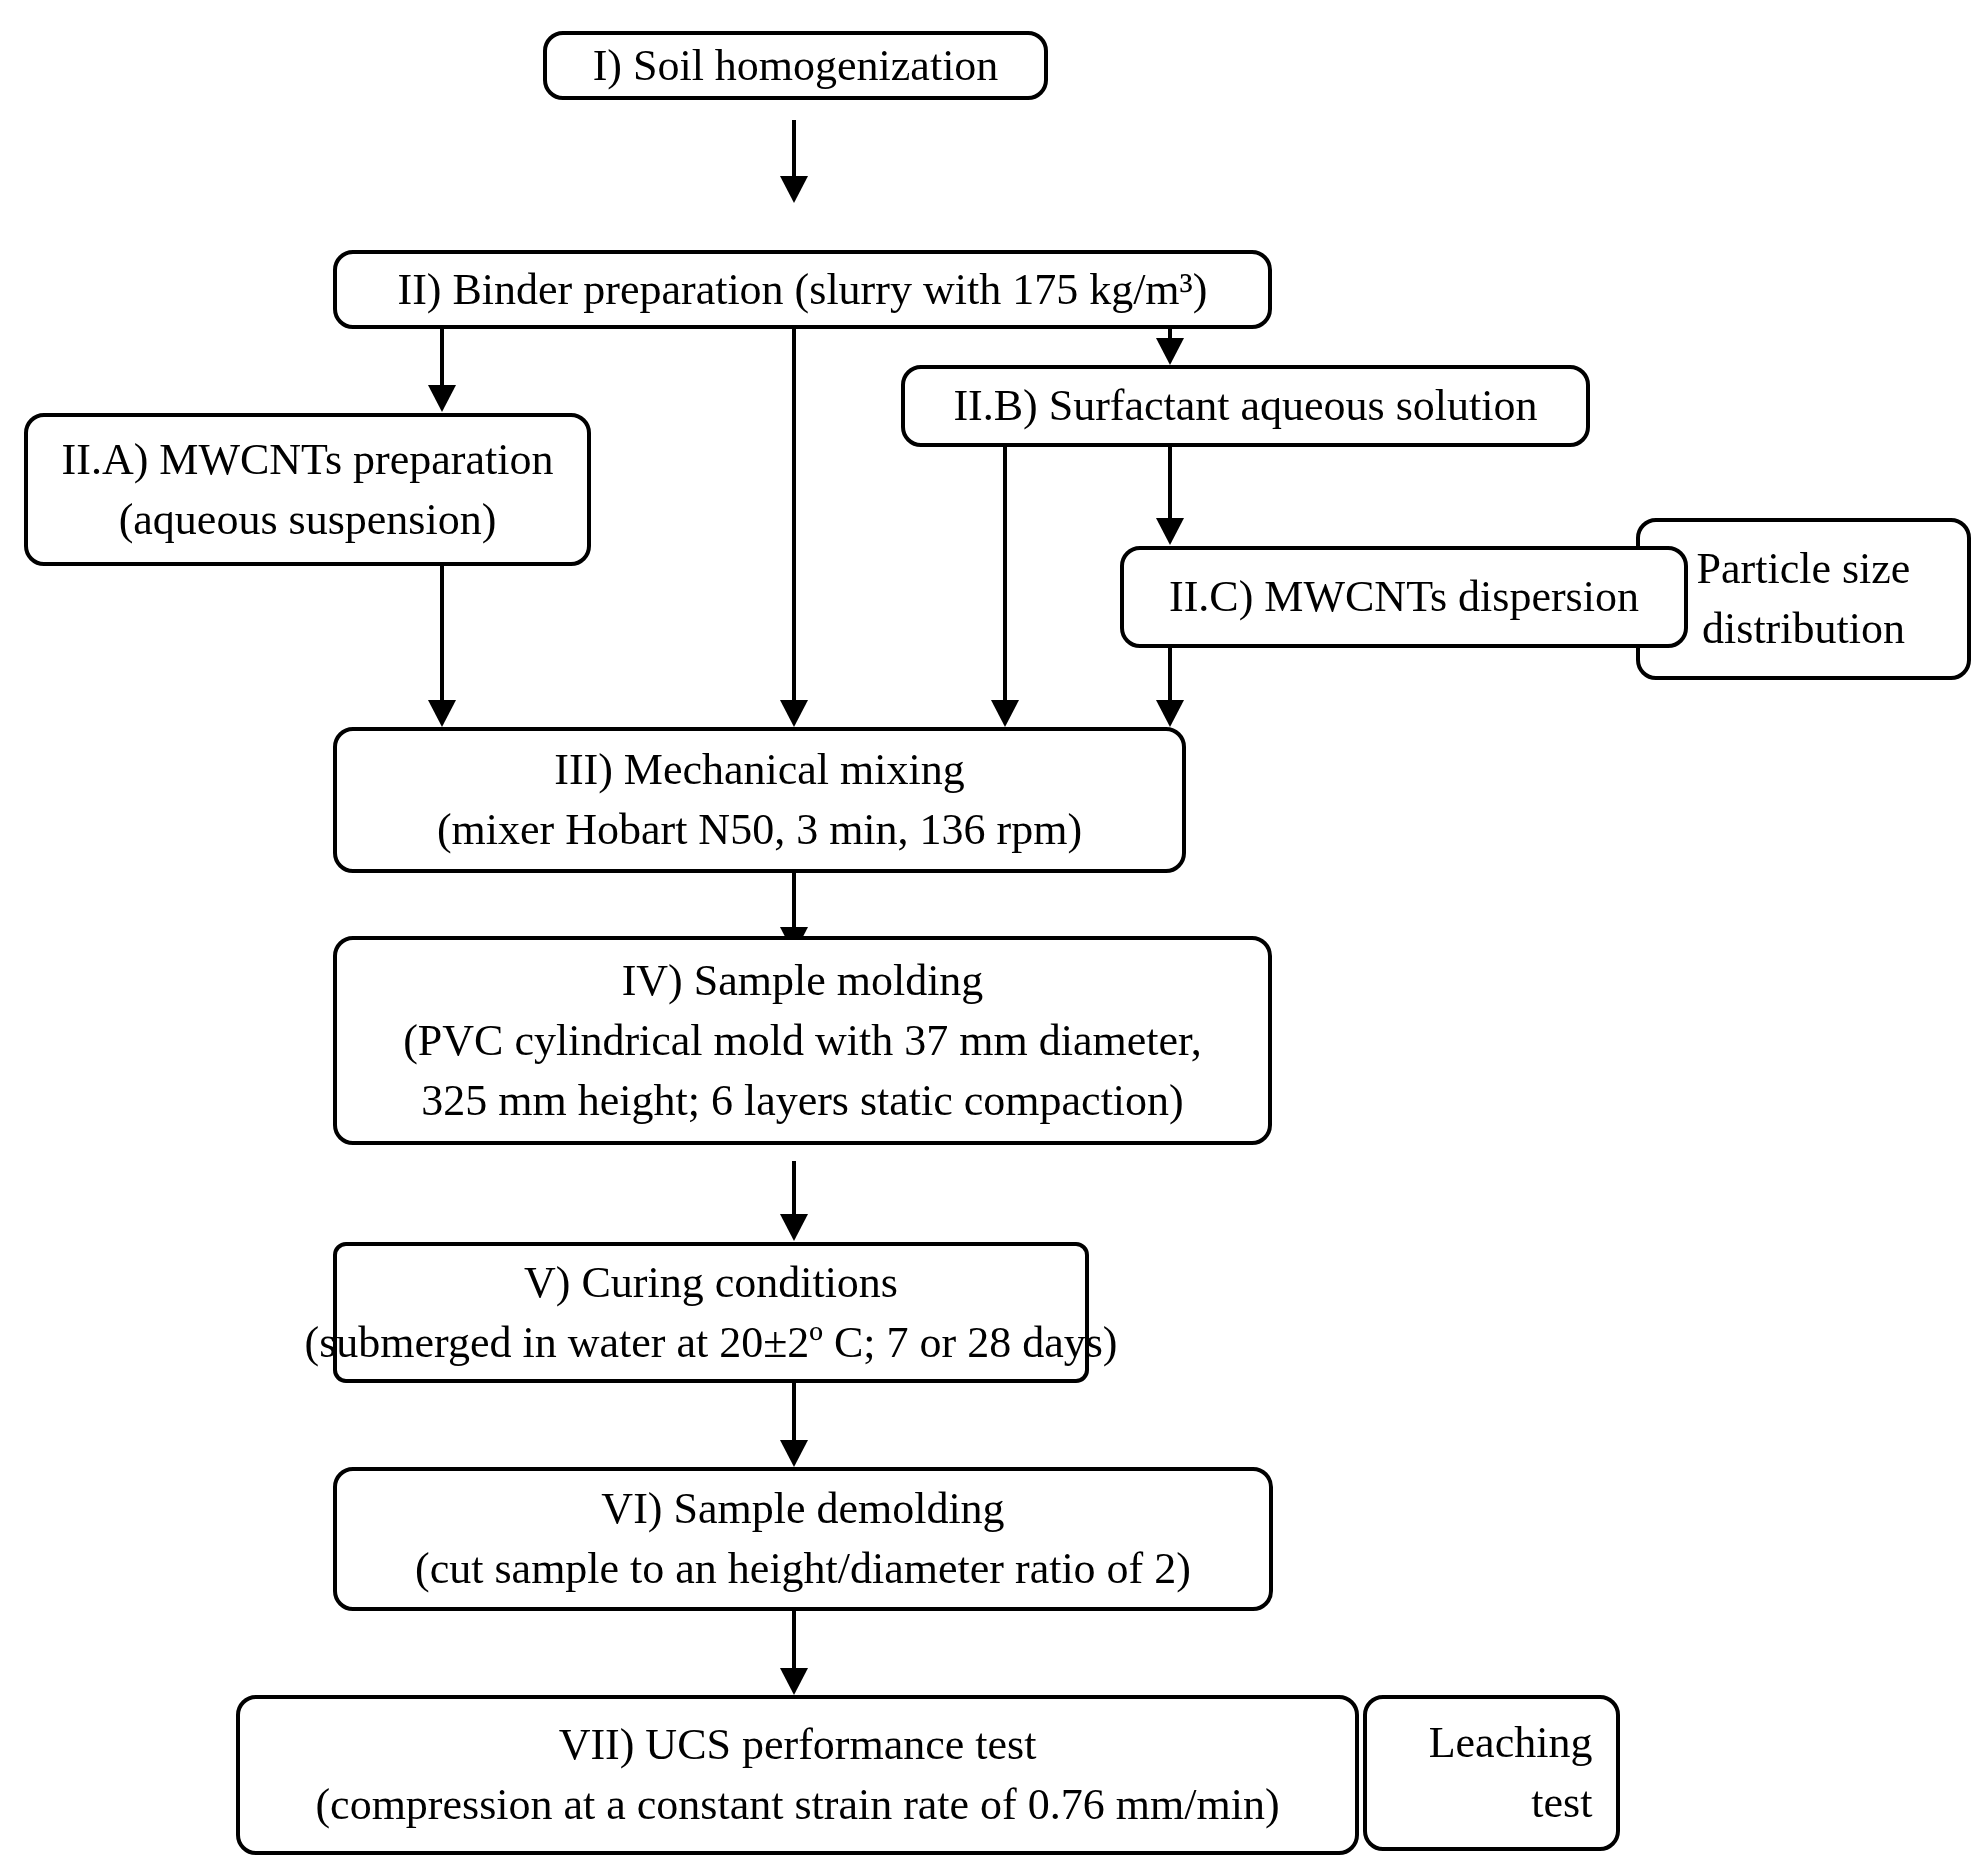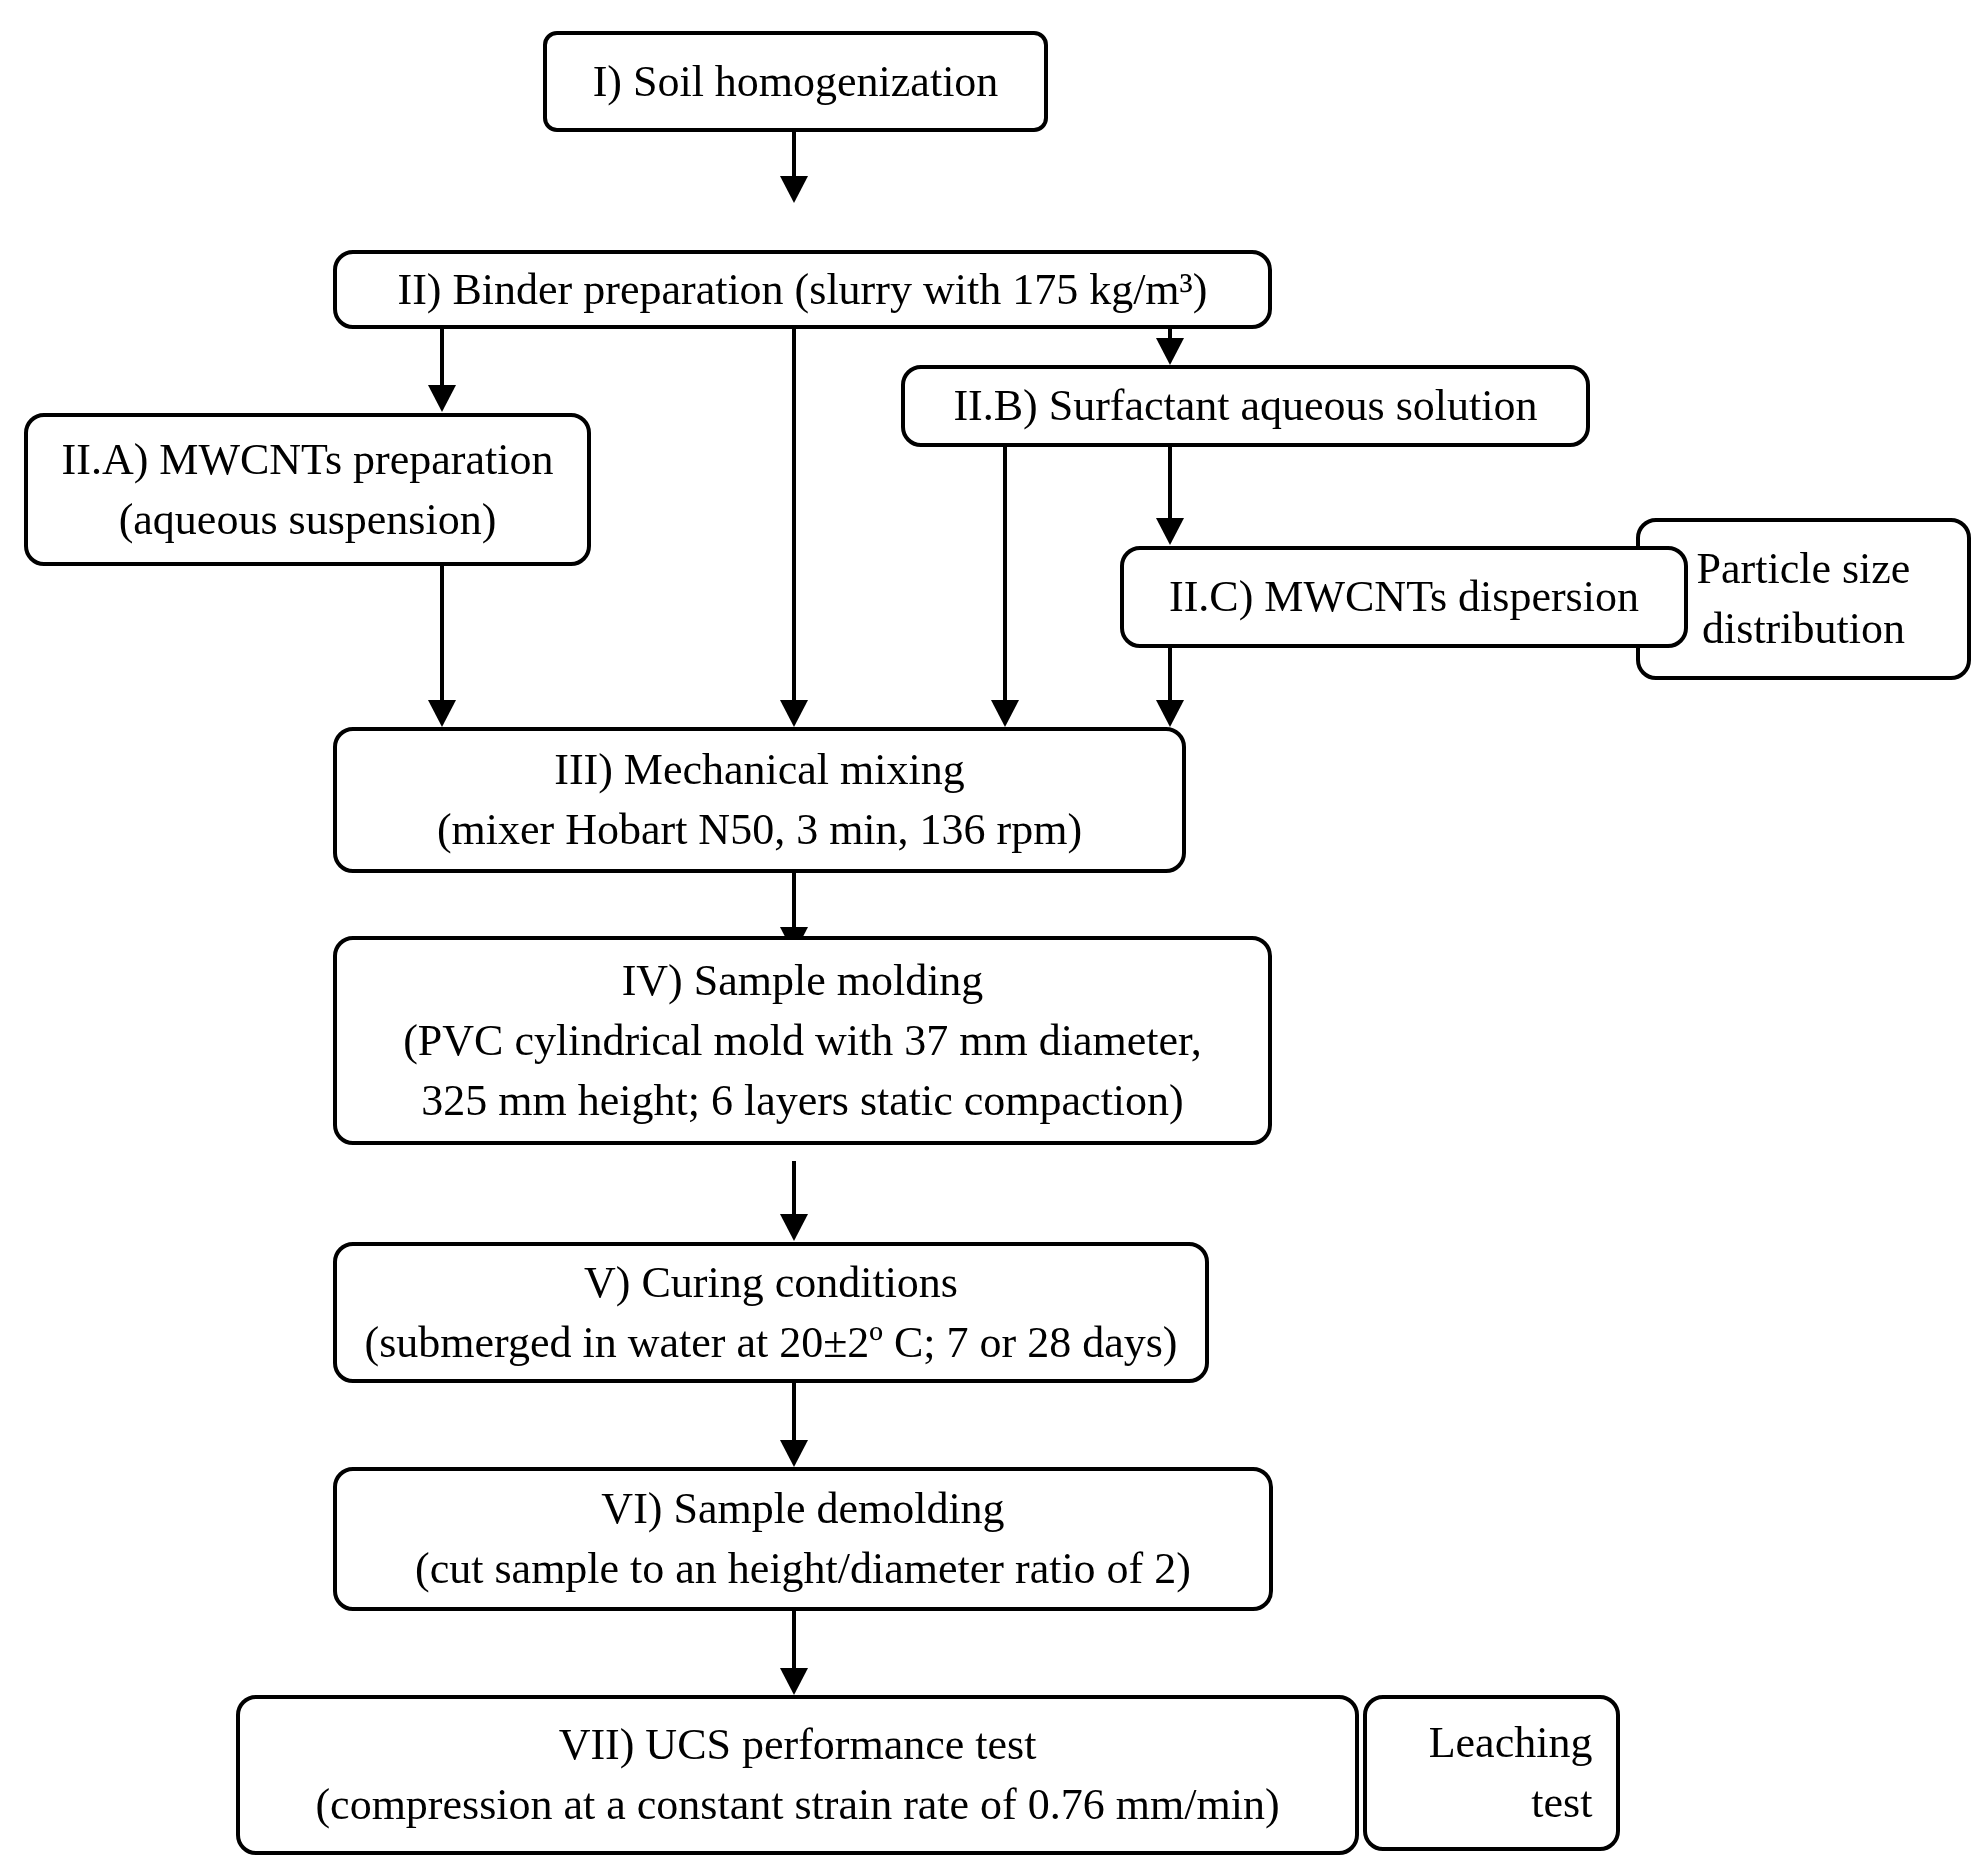--- a/index.html
+++ b/index.html
@@ -123,21 +123,21 @@
 
   <div class="node node--behind" style="left:1636px; top:508px; width:335px; height:162px;margin-top:10px;">
     <div class="ln">Particle size</div>
     <div class="ln">distribution</div>
   </div>
   <div class="node node--behind node--right" style="left:1363px; top:1695px; width:257px; height:156px;">
     <div class="ln">Leaching</div>
     <div class="ln">test</div>
   </div>
 
-  <div class="node" style="left:543px; top:31px; width:505px; height:101px;border-radius:14px;">
+  <div class="node" style="left:543px; top:31px; width:505px; height:69px;">
     <div class="ln">I) Soil homogenization</div>
   </div>
 
   <div class="node" style="left:333px; top:203px; width:939px; height:79px;margin-top:47px;">
     <div class="ln">II) Binder preparation (slurry with 175 kg/m³)</div>
   </div>
 
   <div class="node" style="left:24px; top:413px; width:567px; height:153px;">
     <div class="ln">II.A) MWCNTs preparation</div>
     <div class="ln">(aqueous suspension)</div>
@@ -155,21 +155,21 @@
     <div class="ln">III) Mechanical mixing</div>
     <div class="ln">(mixer Hobart N50, 3 min, 136 rpm)</div>
   </div>
 
   <div class="node" style="left:333px; top:936px; width:939px; height:209px;">
     <div class="ln">IV) Sample molding</div>
     <div class="ln">(PVC cylindrical mold with 37 mm diameter,</div>
     <div class="ln">325 mm height; 6 layers static compaction)</div>
   </div>
 
-  <div class="node" style="left:333px; top:1242px; width:876px; height:141px;">
+  <div class="node" style="left:333px; top:1242px; width:756px; height:141px;border-radius:13px;">
     <div class="ln">V) Curing conditions</div>
     <div class="ln">(submerged in water at 20±2º C; 7 or 28 days)</div>
   </div>
 
   <div class="node" style="left:333px; top:1467px; width:940px; height:144px;">
     <div class="ln">VI) Sample demolding</div>
     <div class="ln">(cut sample to an height/diameter ratio of 2)</div>
   </div>
 
   <div class="node" style="left:236px; top:1695px; width:1123px; height:160px;">

